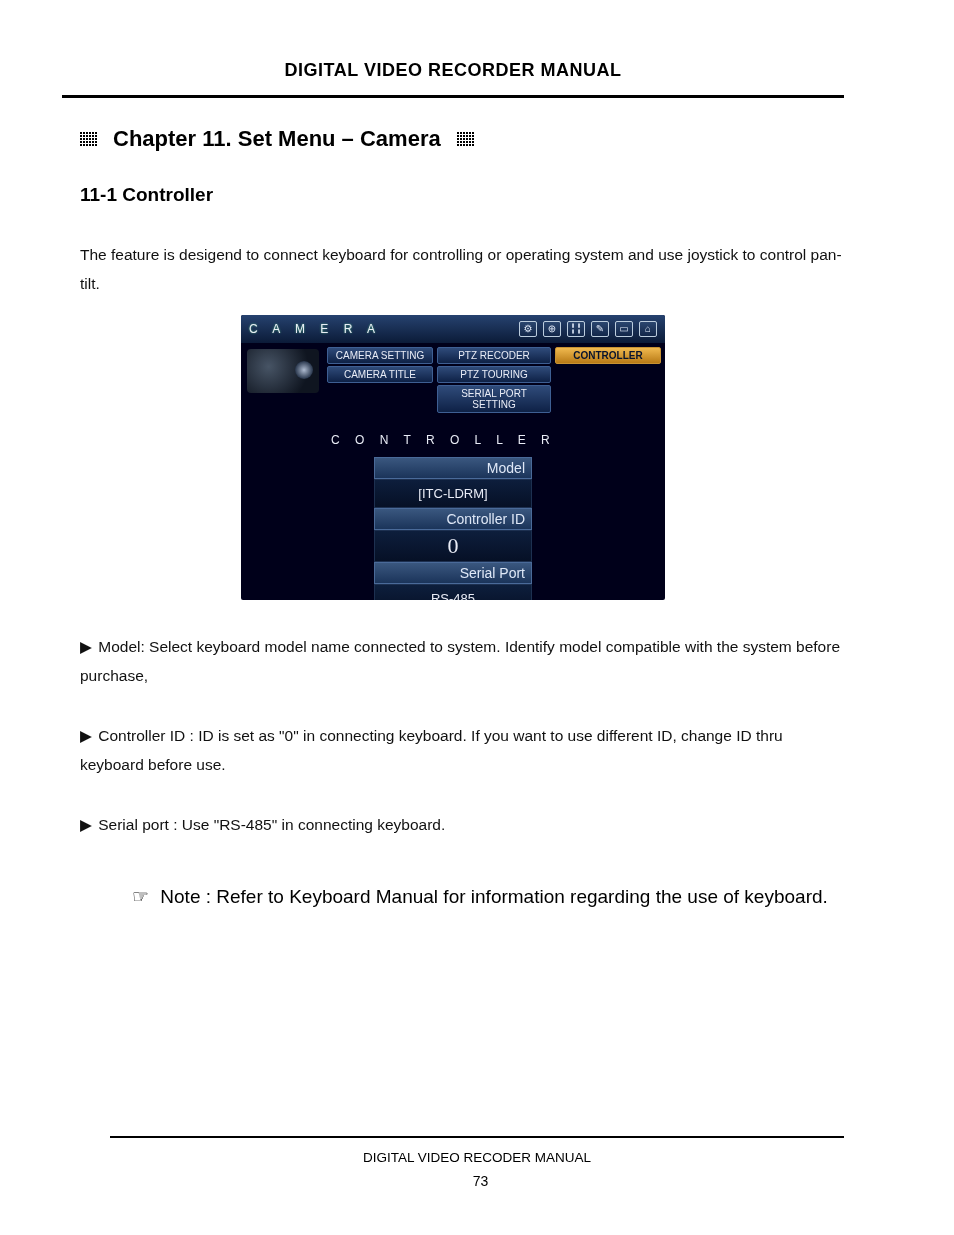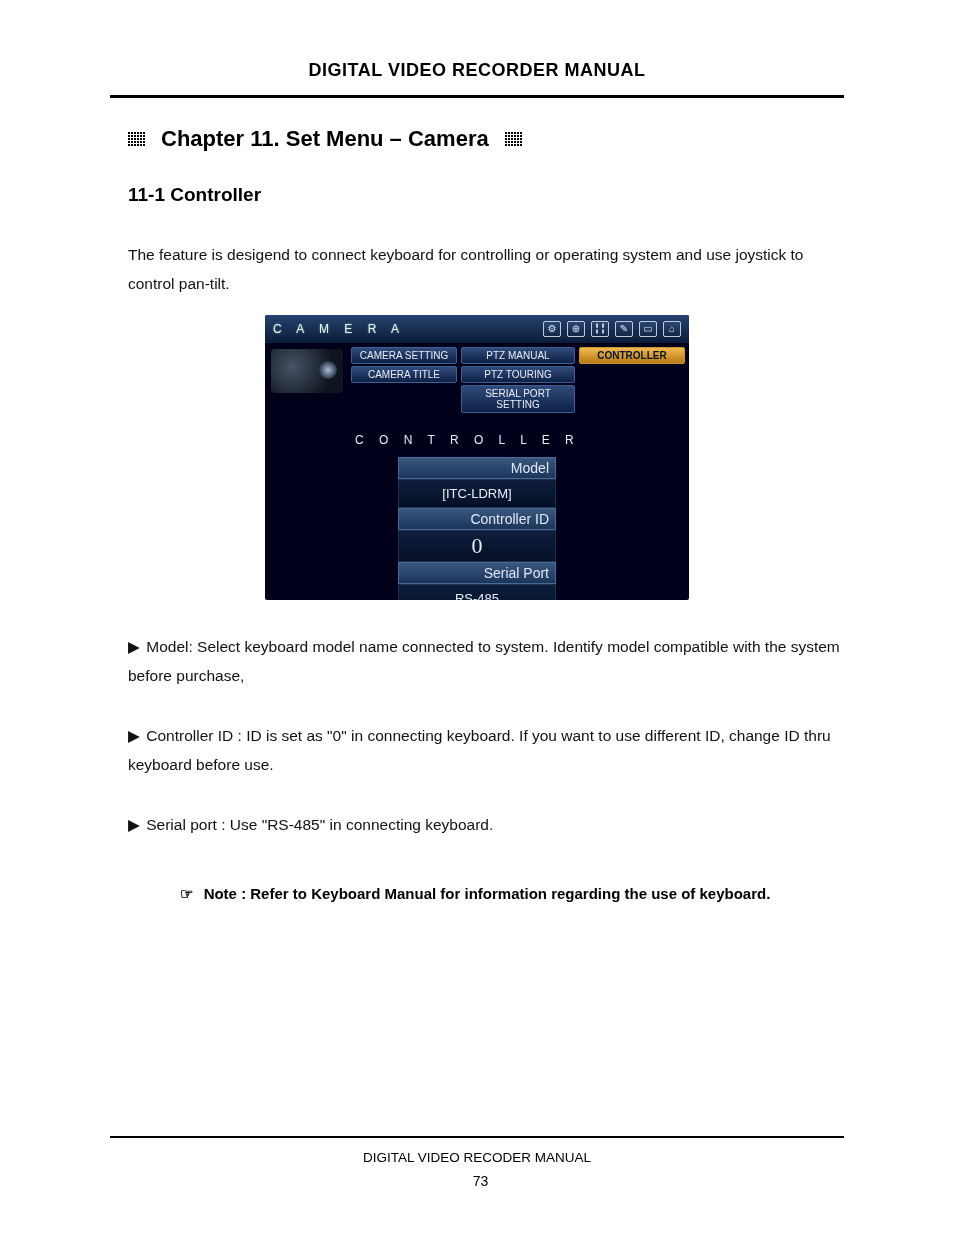--- a/index.html
+++ b/index.html
@@ -1,28 +1,28 @@
 <!DOCTYPE html>
 <html><head>
 <meta charset="utf-8">
 <style>
   * { box-sizing: border-box; margin: 0; padding: 0; }
   html, body { width: 954px; height: 1235px; background: #fff; font-family: "Segoe UI", Arial, sans-serif; color: #000; }
-  .page { width: 954px; height: 1235px; position: relative; padding: 60px 110px 0 110px; }
+  .page { width: 954px; height: 1235px; position: relative; padding: 60px 110px 0 62px; }
   .header-title { text-align: center; font-weight: 700; font-size: 18px; letter-spacing: 0.5px; margin-bottom: 14px; }
   .hr-thick { border: none; border-top: 3px solid #000; margin-bottom: 28px; }
   .chapter { font-size: 22px; font-weight: 700; display: flex; align-items: center; gap: 16px; margin: 8px 0 32px 18px; }
   .deco { display: inline-flex; flex-direction: column; gap: 1px; }
   .deco span { display: flex; gap: 1px; }
   .deco i { width: 2px; height: 2px; background: #000; display: inline-block; }
   .section { font-size: 19px; font-weight: 700; margin: 0 0 34px 18px; }
   .para { font-size: 15.5px; line-height: 1.9; margin: 0 0 0 18px; color: #111; }
   .para.gap { margin-top: 30px; }
   .bullet-tri { display: inline-block; margin-right: 2px; }
-  .note { font-weight: 700; font-size: 15px; margin: 46px 0 12px 70px; }
+  .note { font-weight: 400; font-size: 19px; margin: 46px 0 12px 70px; }
   .pointer { display: inline-block; margin-right: 6px; }
 
   
   .shot { width: 424px; height: 285px; margin: 16px auto 32px auto; background: #00001a; border-radius: 2px; position: relative; font-family: Arial, sans-serif; color: #e9ecf6; overflow: hidden; }
   .shot-top { height: 28px; background: linear-gradient(#26426f, #0b1b38); display: flex; align-items: center; padding: 0 8px; justify-content: space-between; }
   .shot-title { letter-spacing: 6px; font-size: 12px; color: #e9ecf6; text-shadow: 0 0 2px #5b8; }
   .shot-icons { display: flex; gap: 6px; }
   .shot-icons .ic { width: 18px; height: 16px; border: 1px solid #bcd; border-radius: 2px; display: flex; align-items: center; justify-content: center; font-size: 10px; color: #dfe8f7; background: linear-gradient(#2b466f,#13274a); }
   .tabs-row { display: flex; gap: 4px; padding: 4px 4px 0 86px; background: #00001a; }
   .tabs-col { display: flex; flex-direction: column; gap: 2px; }
@@ -152,21 +152,21 @@
         <span class="ic">⌂</span>
       </span>
     </div>
     <div class="cam-ico"></div>
     <div class="tabs-row">
       <div class="tabs-col">
         <div class="tab">CAMERA SETTING</div>
         <div class="tab">CAMERA TITLE</div>
       </div>
       <div class="tabs-col">
-        <div class="tab">PTZ MANUAL</div>
+        <div class="tab">PTZ RECODER</div>
         <div class="tab">PTZ TOURING</div>
         <div class="tab">SERIAL PORT SETTING</div>
       </div>
       <div class="tabs-col">
         <div class="tab sel">CONTROLLER</div>
       </div>
     </div>
     <div class="ctrl-label">C O N T R O L L E R</div>
     <div class="fields">
       <div class="fhdr">Model</div>

